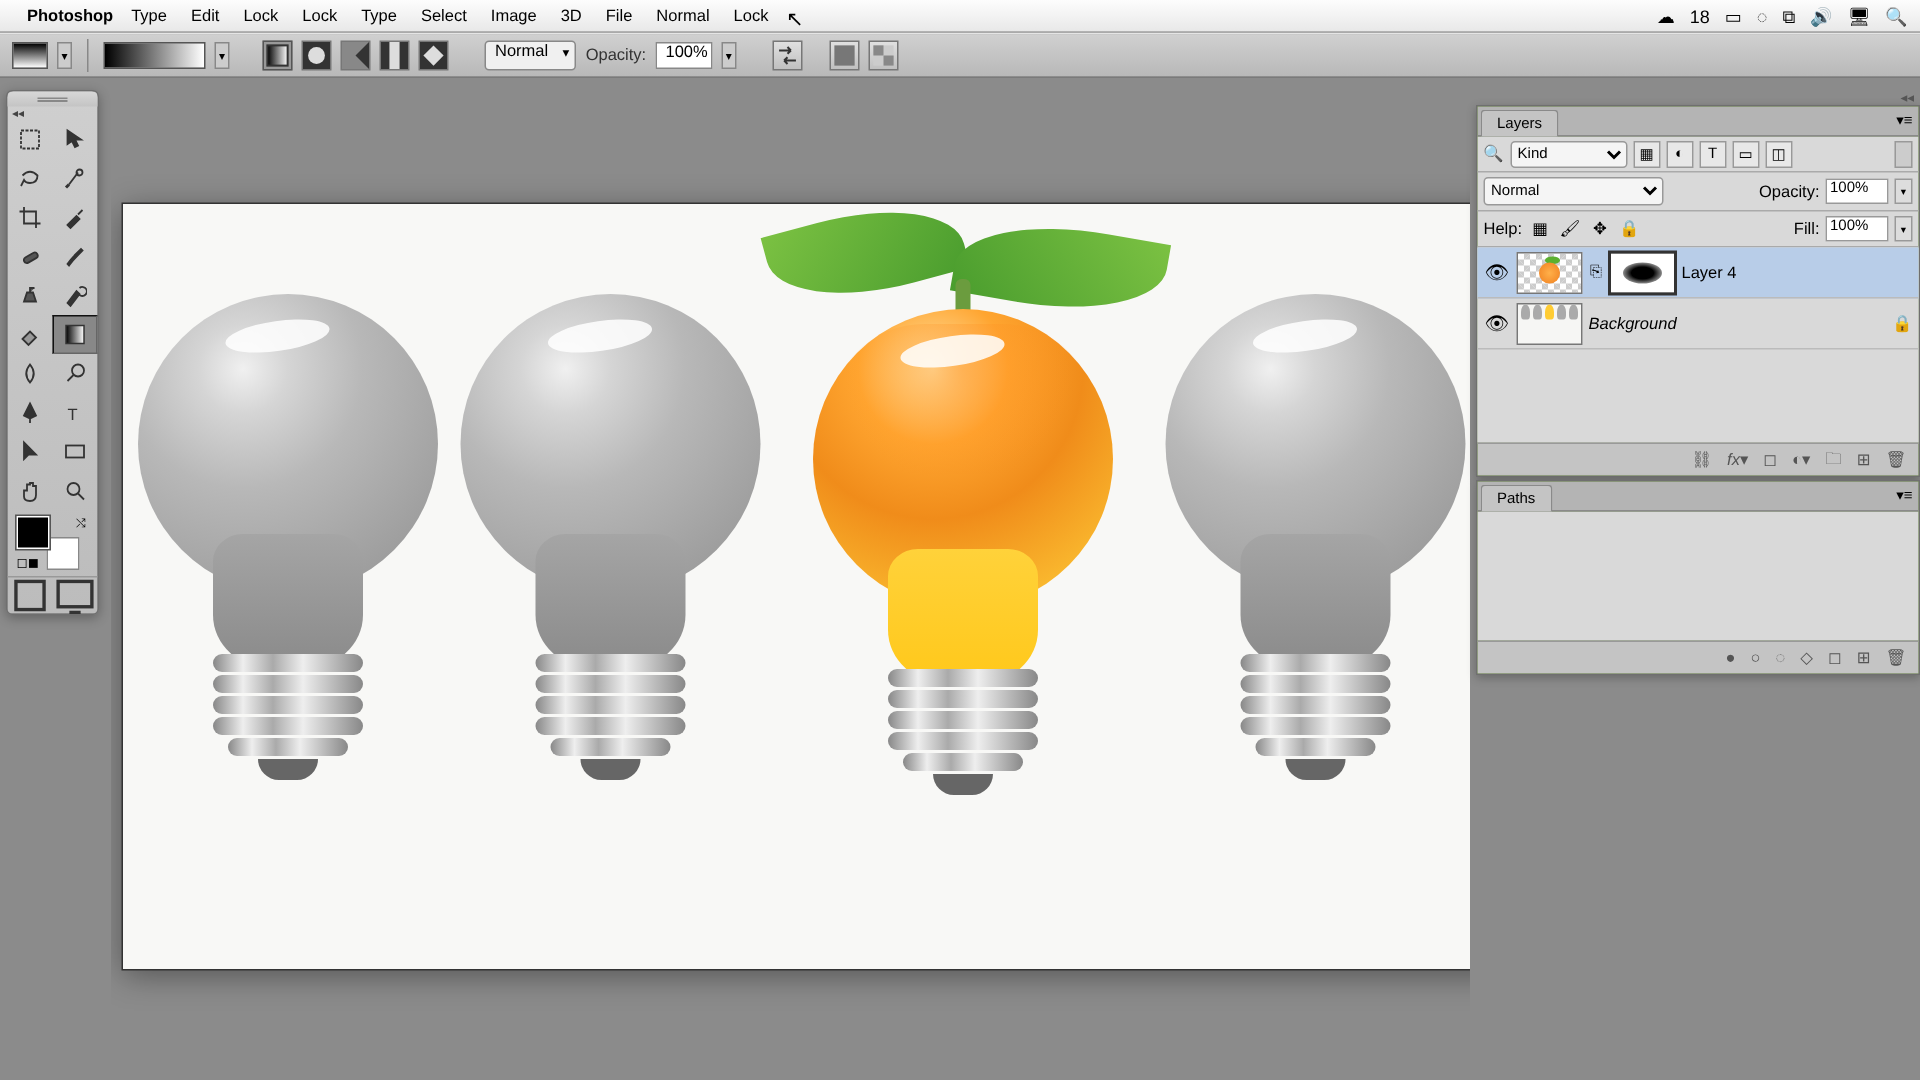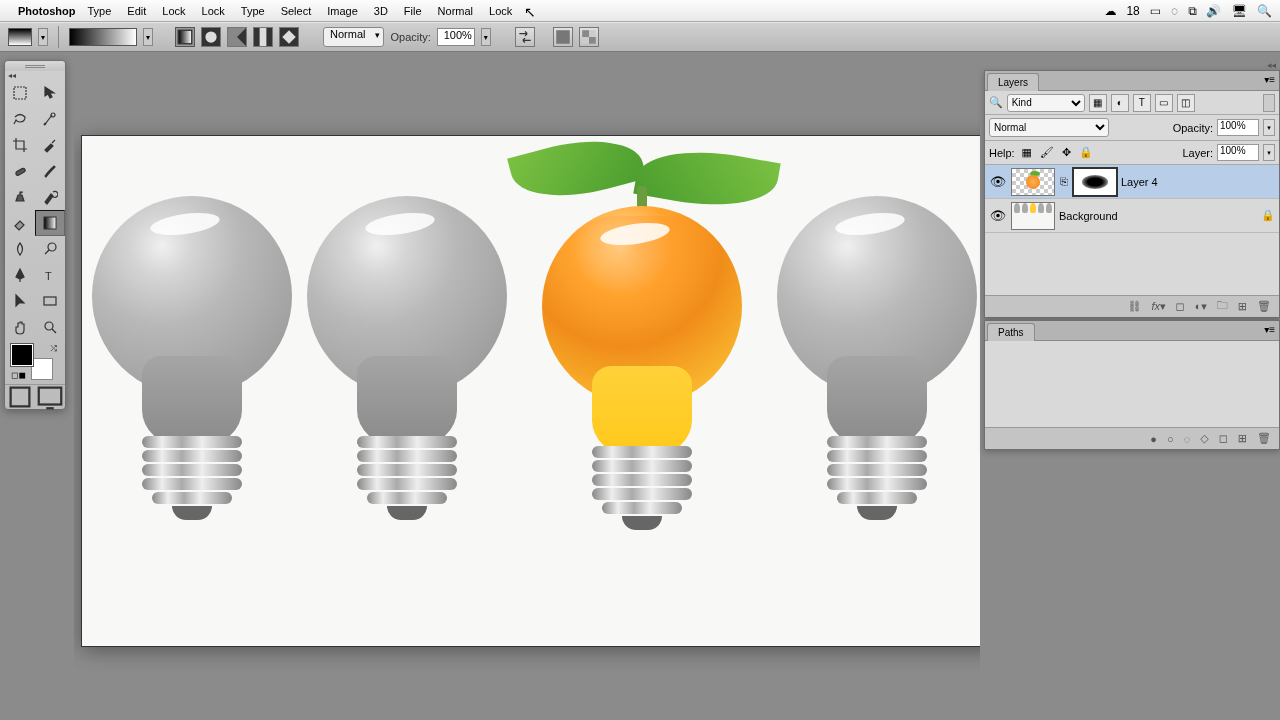--- a/index.html
+++ b/index.html
@@ -92,21 +92,21 @@
 .vis-eye { width: 18px; font-size: 13px; text-align: center; }
 .layer-thumb { width: 44px; height: 28px; background: #fff; border: 1px solid #777; position: relative; }
 .checker { background-image: linear-gradient(45deg,#ccc 25%,transparent 25%),linear-gradient(-45deg,#ccc 25%,transparent 25%),linear-gradient(45deg,transparent 75%,#ccc 75%),linear-gradient(-45deg,transparent 75%,#ccc 75%); background-size: 8px 8px; background-position: 0 0,0 4px,4px -4px,-4px 0; }
 .thumb-mini-orange { position: absolute; top: 6px; left: 14px; width: 14px; height: 14px; background: radial-gradient(#ffb04a,#f08020); border-radius: 50%; }
 .thumb-mini-leaf { position: absolute; top: 2px; left: 18px; width: 10px; height: 5px; background: #5cb030; border-radius: 50%; }
 .thumb-mask { background: #fff; display: flex; align-items: center; justify-content: center; }
 .thumb-mask.selected { outline: 2px solid #333; outline-offset: -1px; }
 .mask-blob { width: 26px; height: 14px; background: radial-gradient(ellipse, #000 40%, #888 70%, #fff 100%); border-radius: 50%; }
 .link-icon { font-size: 10px; width: 10px; text-align: center; }
 .layer-name { font-size: 11px; }
-.layer-name.italic { }
+.layer-name.italic { font-style: italic; }
 .layer-lock { margin-left: auto; font-size: 11px; }
 .thumb-bulbs { display: flex; align-items: center; justify-content: center; gap: 2px; }
 .mini-bulb { width: 6px; height: 10px; border-radius: 50% 50% 30% 30%; }
 .mini-bulb.g { background: #aaa; }
 .mini-bulb.y { background: #ffcc33; }
 
 .panel-footer { height: 22px; background: #c4c4c4; border-top: 1px solid #999; display: flex; align-items: center; justify-content: flex-end; gap: 10px; padding: 0 8px; }
 .footer-icon { font-size: 11px; color: #555; }
 
 .paths-body { height: 86px; background: #d9d9d9; }
@@ -449,21 +449,21 @@
         <span class="pct-field">100%</span>
         <span class="pct-arrow">▾</span>
       </div>
       <div class="layers-lock">
         <span>Help:</span>
         <span class="lock-icon">▦</span>
         <span class="lock-icon">🖌</span>
         <span class="lock-icon">✥</span>
         <span class="lock-icon">🔒</span>
         <span style="flex:1"></span>
-        <span>Layer:</span>
+        <span>Fill:</span>
         <span class="pct-field">100%</span>
         <span class="pct-arrow">▾</span>
       </div>
       <div class="layer-list">
         <div class="layer-row selected">
           <span class="vis-eye">👁</span>
           <div class="layer-thumb checker">
             <div class="thumb-mini-leaf"></div>
               <div class="thumb-mini-orange"></div>
           </div>

